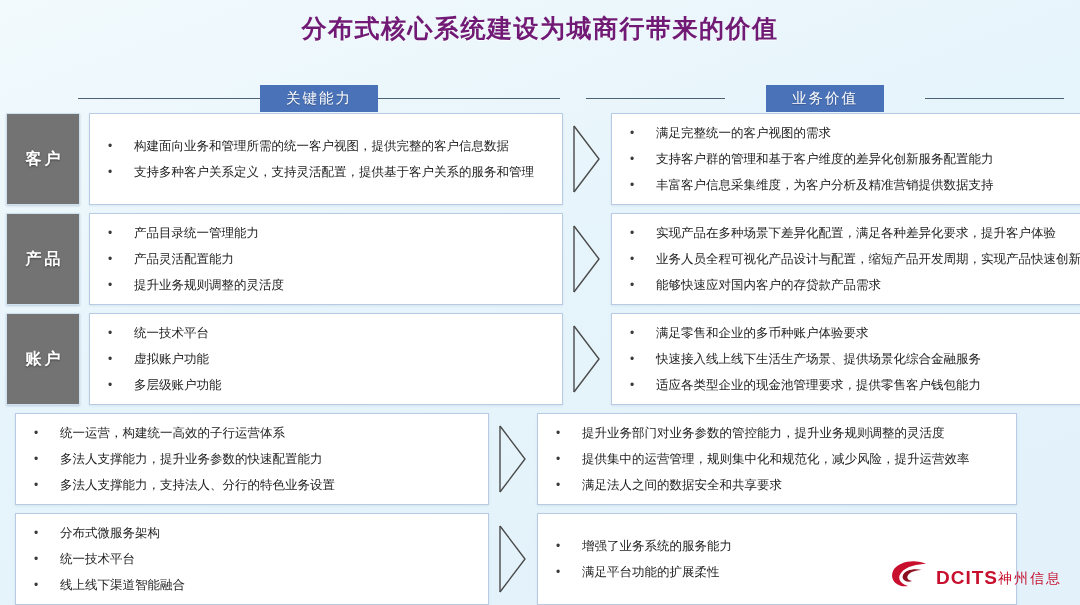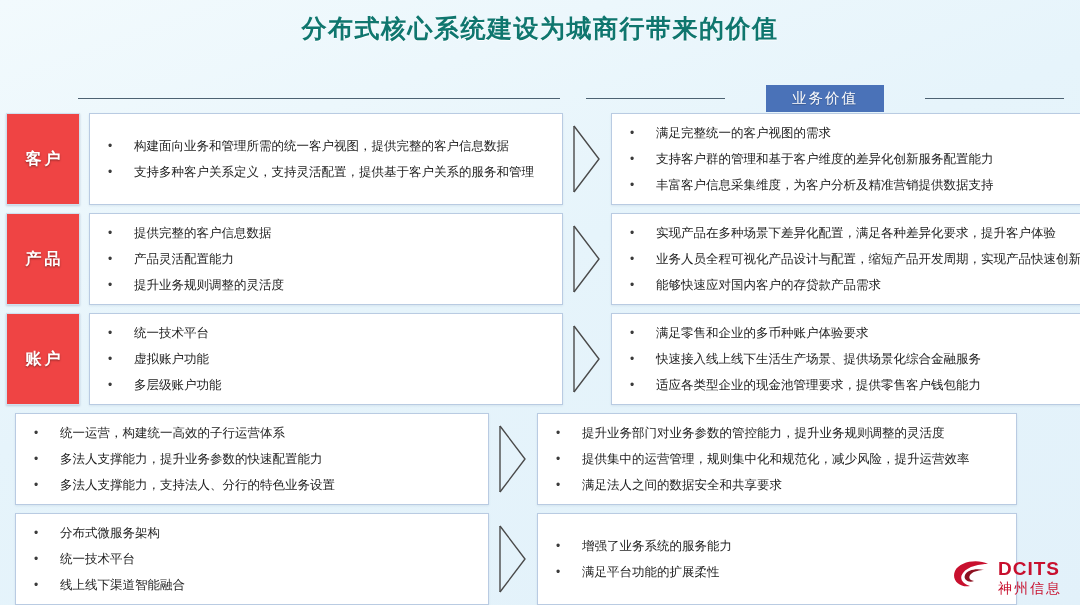--- a/index.html
+++ b/index.html
@@ -20,21 +20,21 @@
   .title-bar {
     position: absolute;
     top: 12px;
     left: 0;
     width: 1080px;
     text-align: center;
   }
   .title-bar .title {
     font-size: 25px;
     font-weight: bold;
-    color: #0f766e;
+    color: #701a75;
     letter-spacing: 1.5px;
     text-shadow: 0 1px 0 rgba(255,255,255,0.85);
   }
 
   
   .col-headers {
     position: absolute;
     top: 85px;
     left: 0;
     width: 1080px;
@@ -78,21 +78,21 @@
     position: relative;
     display: flex;
     align-items: stretch;
     margin-bottom: 8px;
     padding-left: 6px;
   }
 
   .cat-box {
     flex: 0 0 auto;
     width: 72px;
-    background: #ef4444;
+    background: #737373;
     border: 1px solid #cfe0ef;
     display: flex;
     align-items: center;
     justify-content: center;
     color: #ffffff;
     font-size: 16px;
     font-weight: bold;
     letter-spacing: 3px;
     text-indent: 3px;
     text-shadow: 0 1px 2px rgba(0,0,0,0.45);
@@ -143,21 +143,21 @@
   
   .logo {
     position: absolute;
     right: 18px;
     bottom: 10px;
     display: flex;
     align-items: center;
     gap: 6px;
   }
   .logo-mark { flex: 0 0 auto; }
-  .logo-text { display: flex; flex-direction: column; line-height: 1; }
+  .logo-text { display: flex; line-height: 1; }
   .logo-en {
     font-size: 19px;
     font-weight: bold;
     color: #c8102e;
     letter-spacing: 1px;
   }
   .logo-cn {
     font-size: 14px;
     font-weight: normal;
     color: #c8102e;
@@ -168,20 +168,21 @@
 </head>
 <body>
 
 <div class="title-bar">
   <span class="title">分布式核心系统建设为城商行带来的价值</span>
 </div>
 
 <div class="col-headers">
   <div class="col-head left">
     <span class="hline"></span>
+    <span class="head-chip">关键能力</span>
     <span class="hline"></span>
   </div>
   <div class="col-head right">
     <span class="hline"></span>
     <span class="head-chip">业务价值</span>
     <span class="hline"></span>
   </div>
 </div>
 
 <div class="rows" id="rows-container">
@@ -216,21 +217,21 @@
           <span class="bullet-dot">•</span>
           <span class="bullet-text">丰富客户信息采集维度，为客户分析及精准营销提供数据支持</span>
         </div>
       </div>
     </div>
     <div class="row">
       <div class="cat-box">产品</div>
       <div class="panel left">
         <div class="bullet-line">
           <span class="bullet-dot">•</span>
-          <span class="bullet-text">提供完整的客户信息数据</span>
+          <span class="bullet-text">产品目录统一管理能力</span>
         </div>
         <div class="bullet-line">
           <span class="bullet-dot">•</span>
           <span class="bullet-text">产品灵活配置能力</span>
         </div>
         <div class="bullet-line">
           <span class="bullet-dot">•</span>
           <span class="bullet-text">提升业务规则调整的灵活度</span>
         </div>
       </div>

